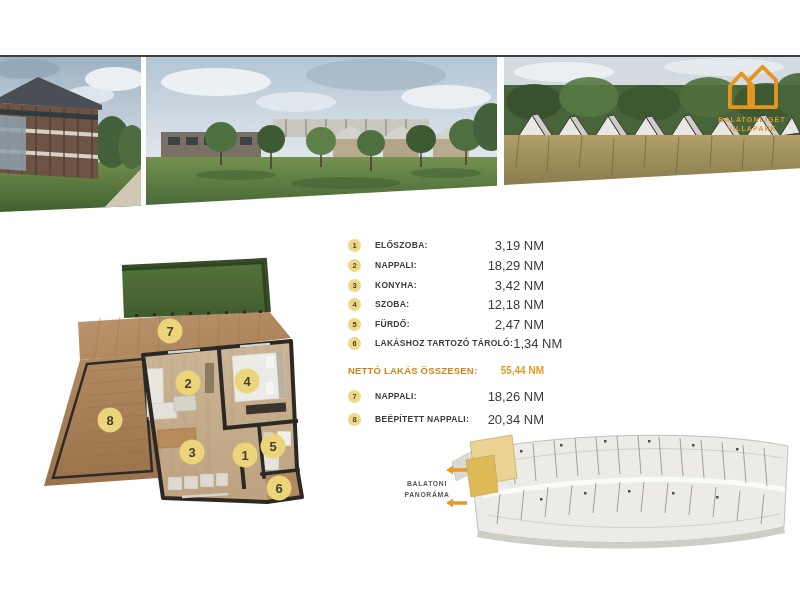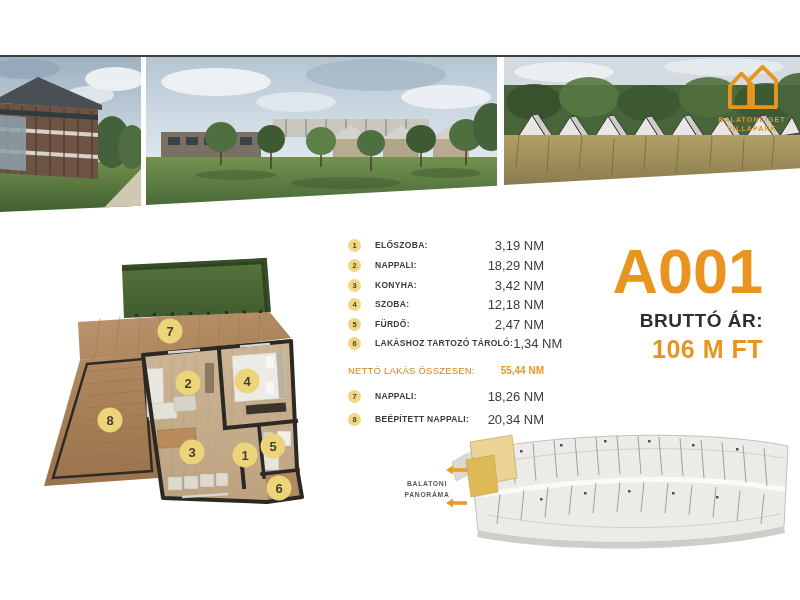--- a/index.html
+++ b/index.html
@@ -16,21 +16,21 @@
   .logo-line{font-size:7px;font-weight:700;color:#dc9a28;letter-spacing:1.1px;line-height:9px;}
   .logo-line.first{margin-top:5px;}
   .floorplan,.siteplan{position:absolute;}
   .roomlist{position:absolute;left:348px;top:238px;width:196px;}
   .row{position:absolute;left:0;width:196px;height:14px;display:flex;align-items:center;}
   .num{width:13px;height:13px;border-radius:50%;background:#efd883;color:#4a4435;
        font-size:7.5px;font-weight:700;display:flex;align-items:center;justify-content:center;flex:0 0 13px;}
   .lbl{margin-left:14px;font-size:8.5px;letter-spacing:.3px;color:#3b3b39;white-space:nowrap;font-weight:bold;}
   .val{margin-left:auto;font-size:13px;color:#3b3b39;white-space:nowrap;}
   .row.total{height:16px;}
-  .row.total .lbl{margin-left:0;font-size:9.5px;font-weight:400;color:#cf8419;letter-spacing:.2px;}
+  .row.total .lbl{margin-left:0;font-size:9.5px;font-weight:700;color:#cf8419;letter-spacing:.2px;}
   .row.total .val{font-size:10px;font-weight:700;color:#e89a25;}
   .pricing{position:absolute;right:37px;top:243px;text-align:right;}
   .unit-code{font-size:63px;font-weight:700;color:#e8941f;line-height:56px;letter-spacing:0;}
   .price-label{margin-top:11px;font-size:19px;font-weight:700;color:#2f2e2c;letter-spacing:.5px;}
   .price-value{margin-top:3px;font-size:25px;font-weight:700;color:#e8941f;letter-spacing:.5px;}
 </style>
 </head>
 <body>
 
 <div class="page">
@@ -380,25 +380,20 @@
       <span class="lbl">NAPPALI:</span>
       <span class="val">18,26 NM</span>
     </div>
     <div class="row" style="top:174px">
       <span class="num">8</span>
       <span class="lbl">BEÉPÍTETT NAPPALI:</span>
       <span class="val">20,34 NM</span>
     </div>
   </div>
 
-  <div class="pricing">
-    <div class="unit-code">A001</div>
-    <div class="price-label">BRUTTÓ ÁR:</div>
-    <div class="price-value">106 M FT</div>
-  </div>
 
   <svg class="siteplan" style="left:390px;top:425px;" width="410" height="125" viewBox="390 425 410 125">
     <path d="M470,452 C555,433 705,429 788,446 L784,527 C695,547 560,547 478,531 Z" fill="#edebe8" stroke="#b5b3ae" stroke-width=".8"></path>
     <path d="M478,531 C560,547 695,547 784,527 L785,533 C695,553 558,553 477,537 Z" fill="#cfcdc8"></path>
     <path d="M482,493 C590,474 700,472 785,487 L785,492 C700,477 590,479 483,498 Z" fill="#fafaf8"></path>
     <path d="M500,462 C590,446 700,444 783,458" fill="none" stroke="#c5c3be" stroke-width=".7"></path>
     <path d="M488,515 C580,532 690,532 780,514" fill="none" stroke="#c5c3be" stroke-width=".7"></path>
     <g stroke="#8e8c87" stroke-width=".8">
       <line x1="512" y1="446" x2="515" y2="484"></line>
         <line x1="533" y1="443" x2="536" y2="481"></line>

